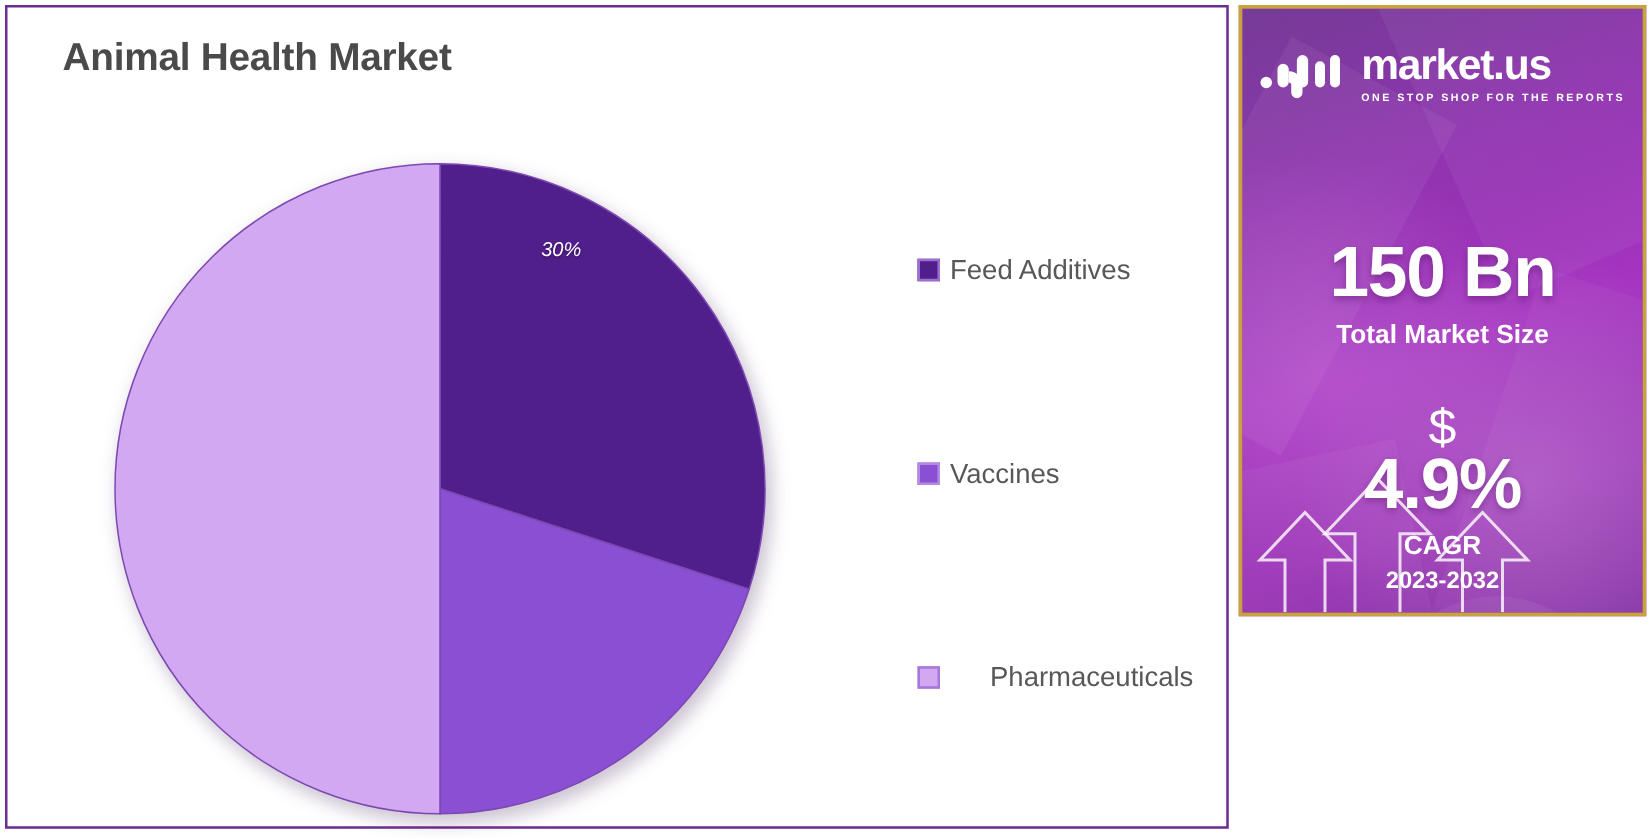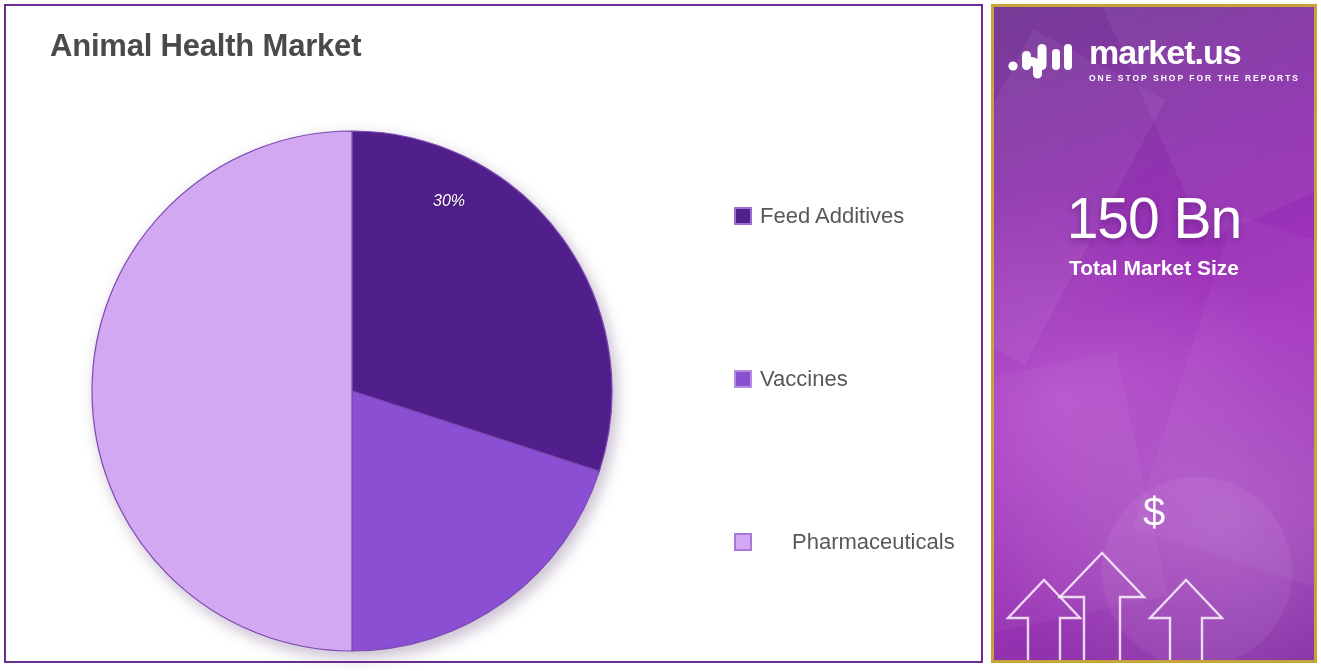--- a/index.html
+++ b/index.html
@@ -115,21 +115,21 @@
     color: #585858;
     white-space: nowrap;
   }
 
   
   #stats-panel {
     position: absolute;
     left: 991px;
     top: 4px;
     width: 326px;
-    height: 659px;
+    height: 489px;
     box-sizing: border-box;
     border: 3px solid #C8A23C;
     overflow: hidden;
     background: #8B2FA8;
   }
   #stats-bg {
     position: absolute;
     inset: 0;
     background:
       linear-gradient(145deg, rgba(255,255,255,0.07) 0%, rgba(255,255,255,0) 45%),
@@ -200,21 +200,21 @@
     position: absolute;
     left: 0; right: 0;
     text-align: center;
     color: #ffffff;
   }
   #stat-market { top: 182px; }
   #stat-cagr   { top: 351px; }
 
   .stat-value {
     font-size: 57px;
-    font-weight: normal;
+    font-weight: bold;
     letter-spacing: -1px;
     line-height: 1.05;
     text-shadow: 0 3px 6px rgba(60,10,80,0.35);
   }
   .stat-caption {
     font-size: 21px;
     font-weight: bold;
     line-height: 1.22;
     margin-top: 6px;
   }
@@ -307,20 +307,25 @@
         <span id="logo-wordmark">market.us</span>
         <span id="logo-tagline">ONE STOP SHOP FOR THE REPORTS</span>
       </span>
     </div>
 
     <div class="stat-block" id="stat-market">
       <div class="stat-value">150 Bn</div>
       <div class="stat-caption">Total Market Size</div>
     </div>
 
+    <div class="stat-block" id="stat-cagr">
+      <div class="stat-value">4.9%</div>
+      <div class="stat-caption">CAGR</div>
+      <div class="stat-caption-sm">2023-2032</div>
+    </div>
 
     <div id="dollar-sign">$</div>
 
     <svg id="growth-graphic" viewBox="0 0 320 170">
       <g fill="none" stroke="rgba(255,255,255,0.80)" stroke-width="2.4">
         <path d="M90 170 V107 H66 L108 63 L150 107 H126 V170"></path>
         <path d="M34 170 V128 H14 L50 90 L86 128 H66 V170"></path>
         <path d="M176 170 V128 H156 L192 90 L228 128 H208 V170"></path>
       </g>
     </svg>

